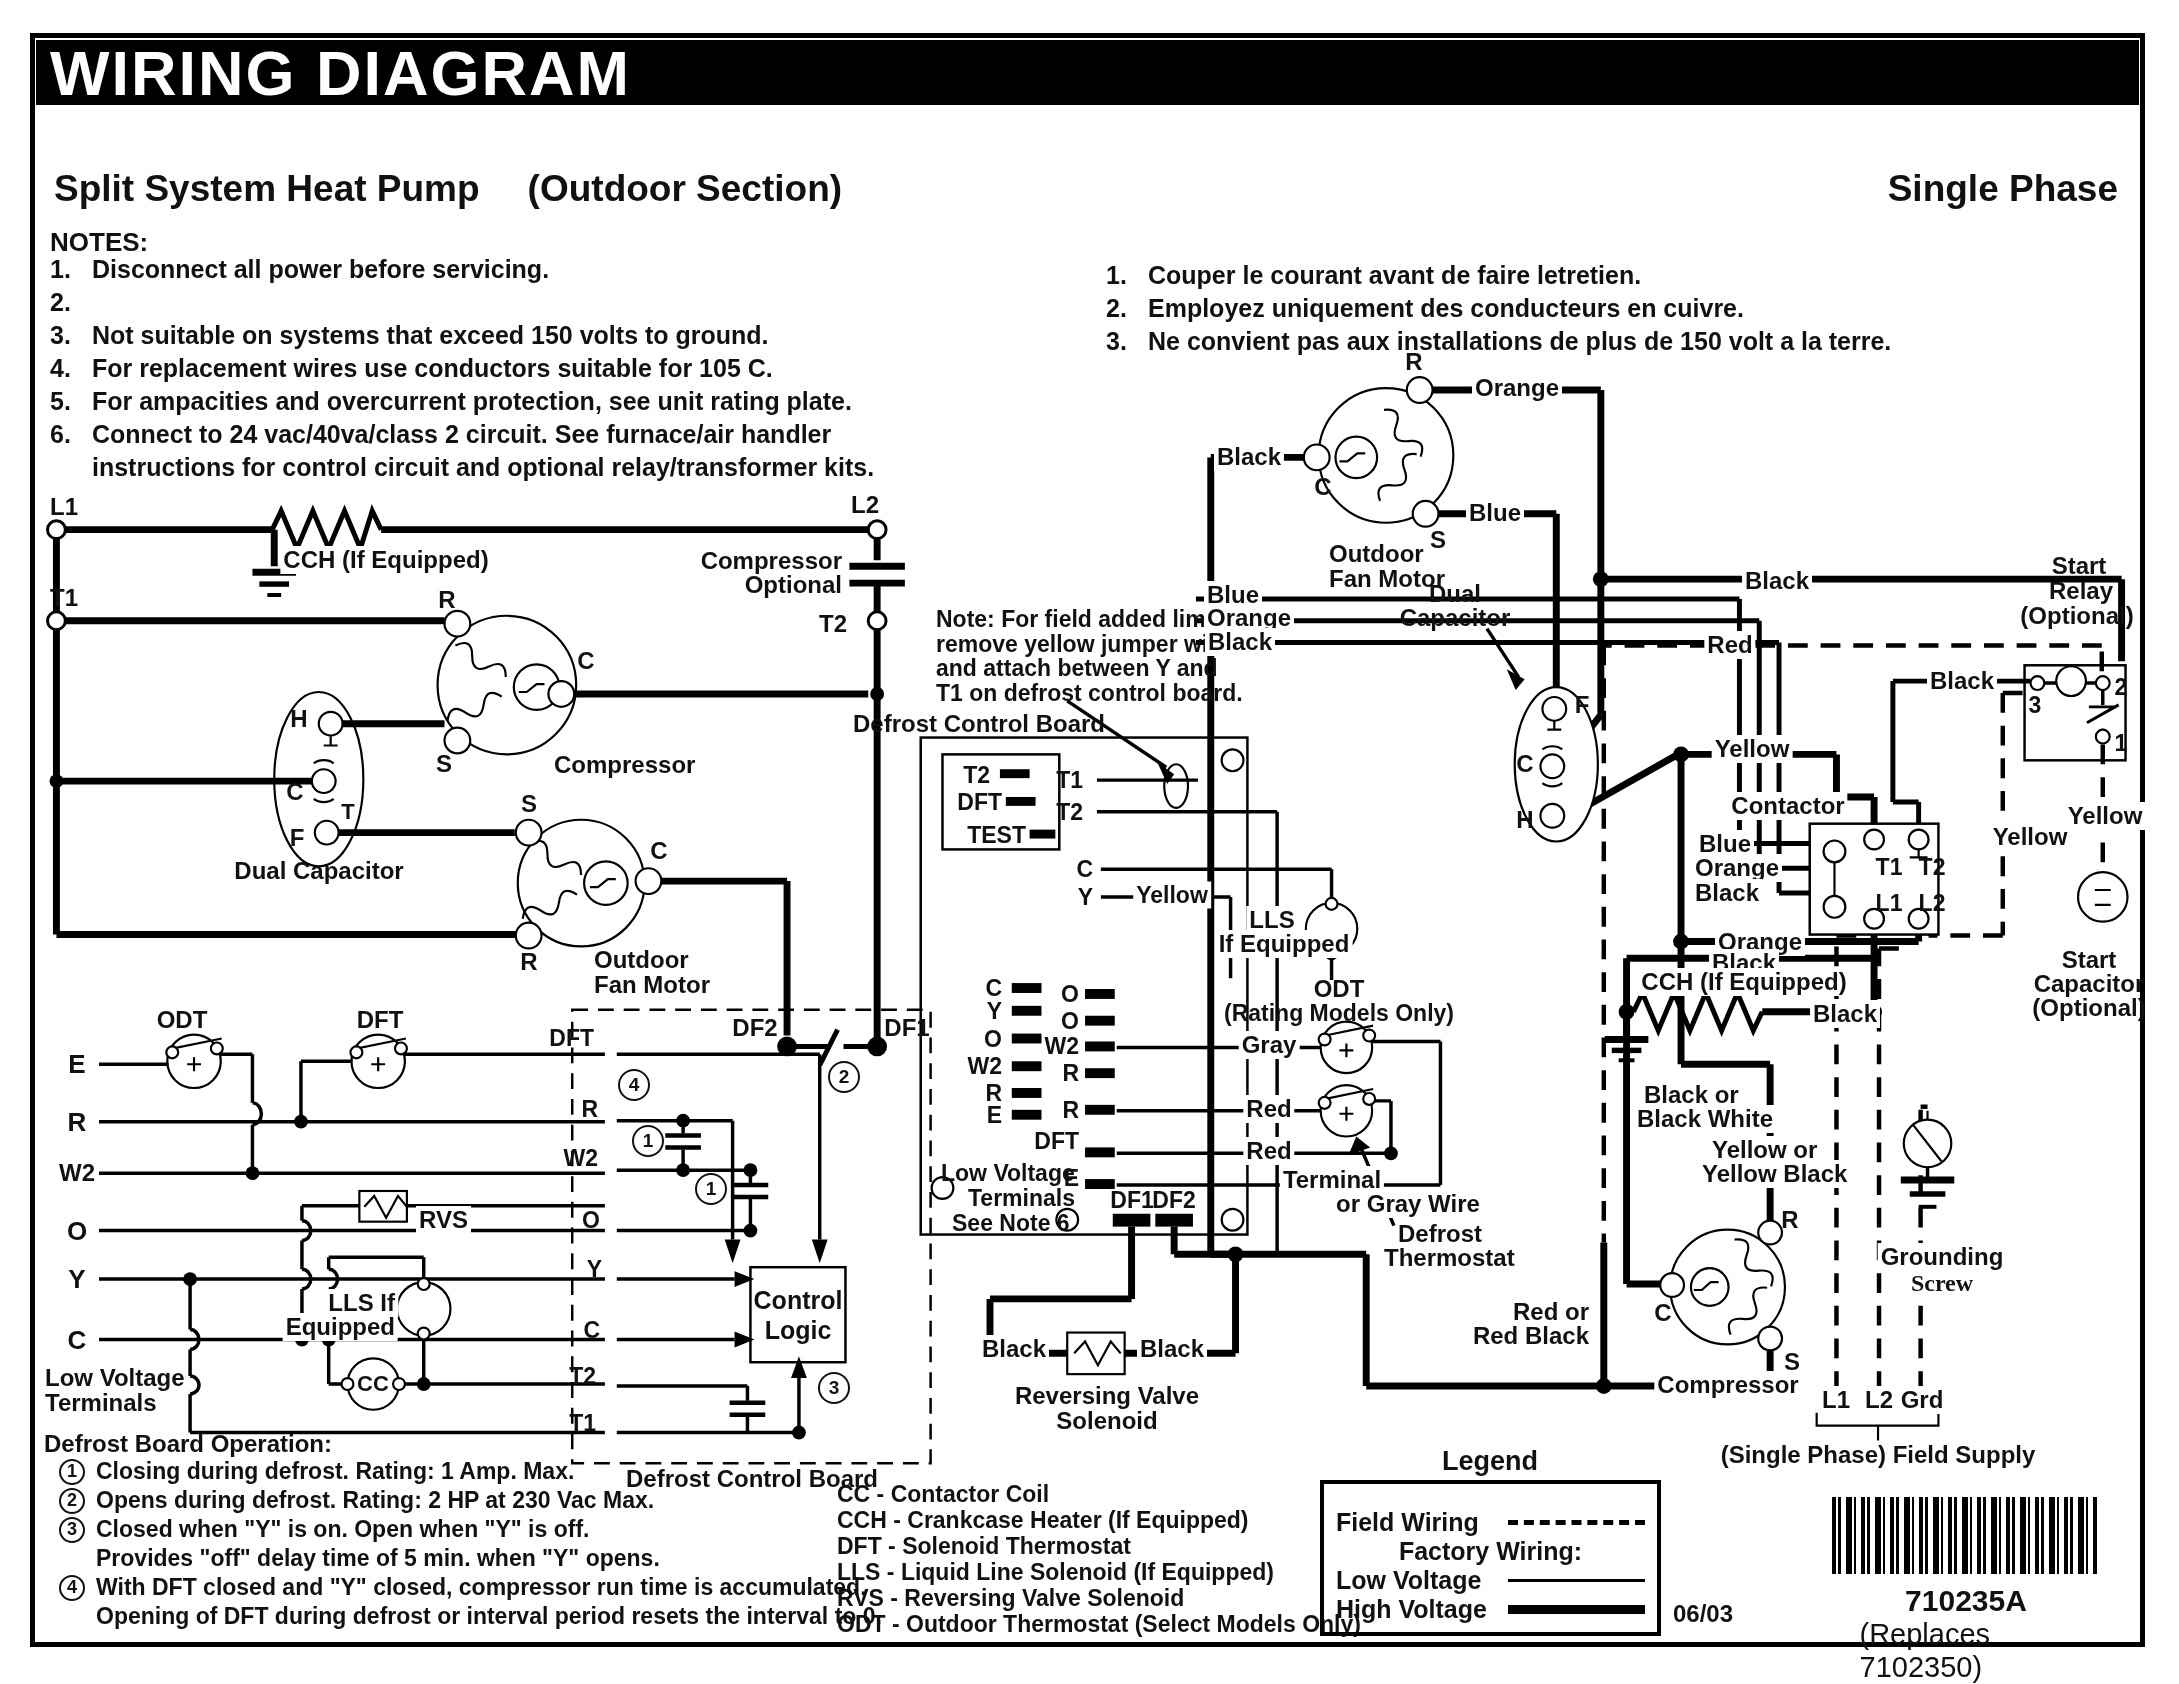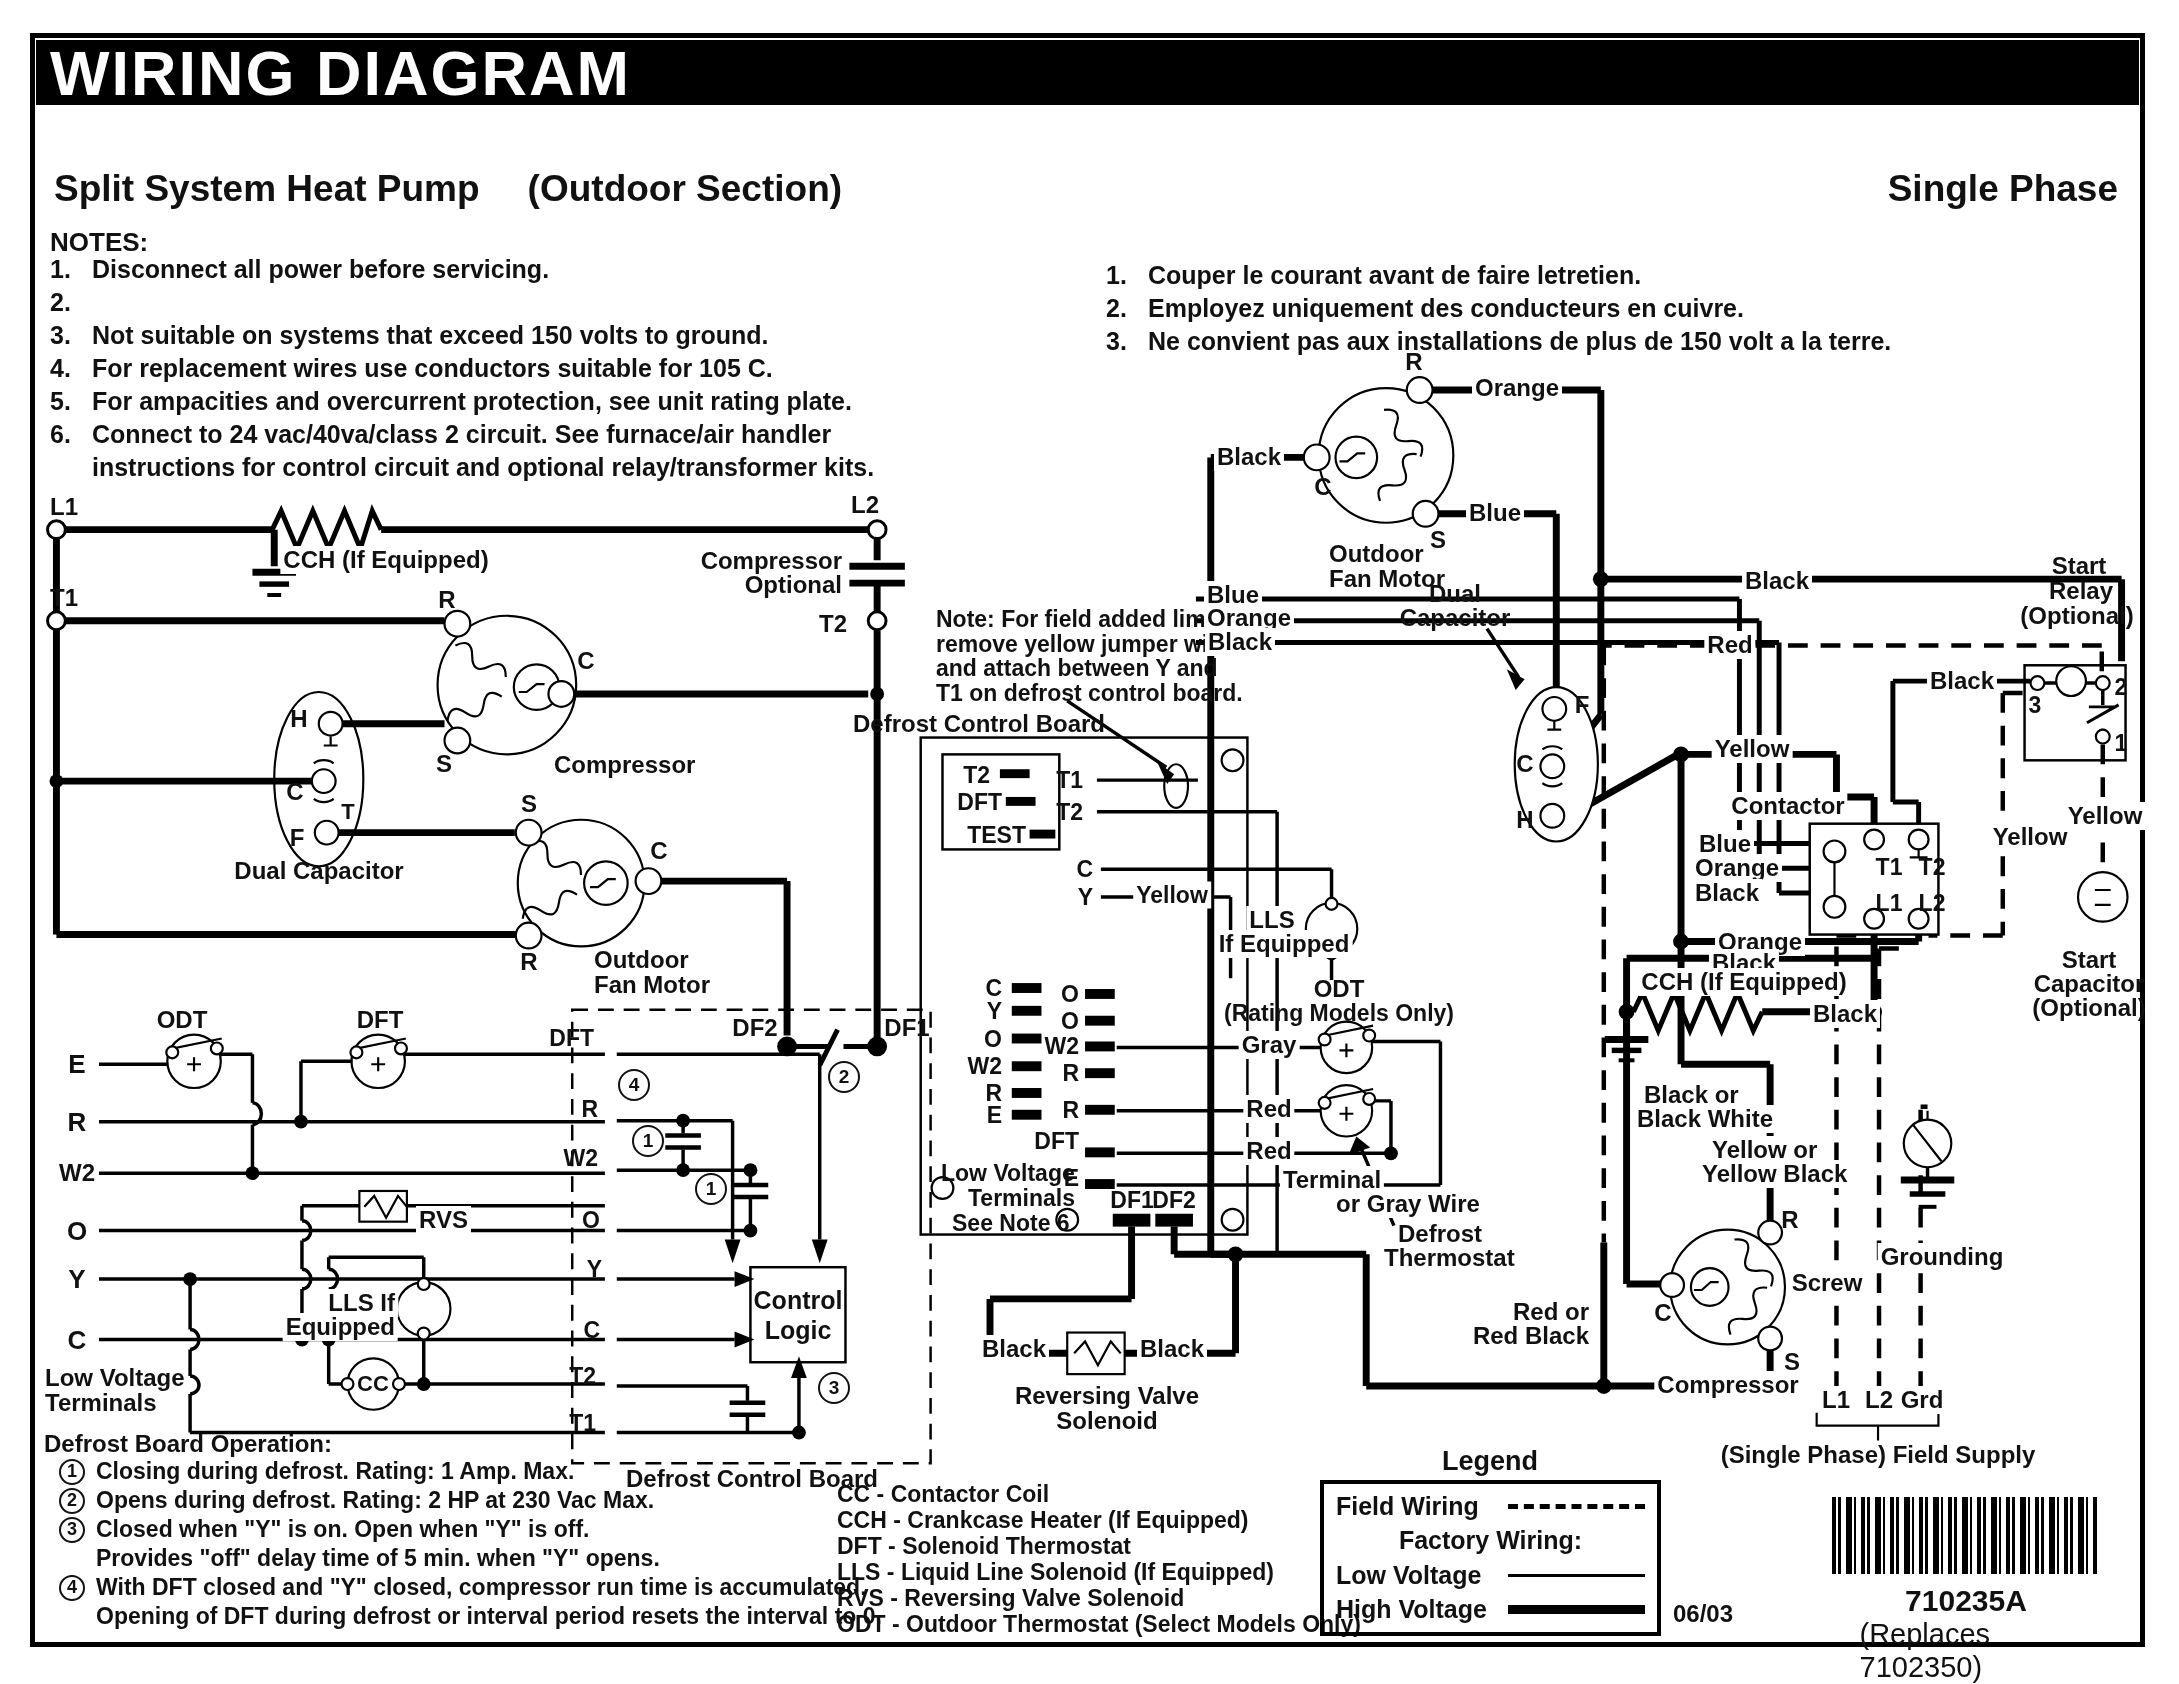--- a/index.html
+++ b/index.html
@@ -18,21 +18,21 @@
   #notes-fr{left:1106px;top:259px;}
   #defrost-head{position:absolute;left:44px;top:1430px;font-size:24px;font-weight:700;}
   #defrost-list{left:59px;top:1457px;}
   #defrost-list .row{font-size:23px;height:29px;align-items:center;}
   #defrost-list .num{width:26px;height:26px;border:2px solid #111;border-radius:50%;display:flex;align-items:center;justify-content:center;font-size:18px;margin-right:11px;flex:none;box-sizing:border-box;}
   #defrost-list .num:empty{border:none;}
   #abbrev-list{left:837px;top:1481px;}
   #abbrev-list .row{font-size:23px;height:26px;line-height:26px;}
   #abbrev-list .num{width:0;}
   #legend-title{position:absolute;left:1490px;top:1461px;transform:translate(-50%,-50%);font-size:27px;font-weight:700;}
-  #legend-box{position:absolute;left:1320px;top:1480px;width:341px;height:156px;border:4px solid #000;box-sizing:border-box;padding:8px 12px;display:flex;flex-direction:column;justify-content:space-between;}
+  #legend-box{position:absolute;left:1320px;top:1480px;width:341px;height:156px;border:4px solid #000;box-sizing:border-box;padding:8px 12px;display:flex;flex-direction:column;justify-content:flex-end;}
   #legend-box .lrow{display:flex;align-items:center;justify-content:space-between;font-size:25px;font-weight:700;}
   #legend-box .sample{width:137px;height:0;}
   .dash-sample{border-top:5px dashed #000;}
   .thin-sample{border-top:3px solid #000;}
   .thick-sample{border-top:9px solid #000;}
   #legend-box .center{justify-content:center;}
   #date{position:absolute;left:1703px;top:1600px;transform:translate(-50%,0);font-size:24px;font-weight:700;}
   #barcode{position:absolute;left:1832px;top:1497px;width:265px;height:77px;background:repeating-linear-gradient(90deg,#000 0 4px,#fff 4px 6px,#000 6px 9px,#fff 9px 14px,#000 14px 20px,#fff 20px 22px,#000 22px 24px,#fff 24px 29px);}
   #part-number{position:absolute;left:1966px;top:1584px;transform:translate(-50%,0);font-size:30px;font-weight:800;}
   #replaces{position:absolute;left:1966px;top:1618px;transform:translate(-50%,0);font-size:29px;font-weight:400;}
@@ -586,20 +586,20 @@
       <div class="lbl bg" style="left: 1634px; top: 1119px; transform: translate(0px, -50%);">Black White</div>
       <div class="lbl bg" style="left: 1709px; top: 1150px; transform: translate(0px, -50%);">Yellow or</div>
       <div class="lbl bg" style="left: 1699px; top: 1174px; transform: translate(0px, -50%);">Yellow Black</div>
       <div class="lbl bg" style="left: 1592px; top: 1312px; transform: translate(-100%, -50%);">Red or</div>
       <div class="lbl bg" style="left: 1592px; top: 1336px; transform: translate(-100%, -50%);">Red Black</div>
       <div class="lbl" style="left: 1790px; top: 1220px; transform: translate(-50%, -50%);">R</div>
       <div class="lbl" style="left: 1663px; top: 1313px; transform: translate(-50%, -50%);">C</div>
       <div class="lbl" style="left: 1792px; top: 1362px; transform: translate(-50%, -50%);">S</div>
       <div class="lbl bg" style="left: 1728px; top: 1385px; transform: translate(-50%, -50%);">Compressor</div>
       <div class="lbl bg" style="left: 1942px; top: 1257px; transform: translate(-50%, -50%);">Grounding</div>
-      <div class="lbl bg" style="left: 1827px; top: 1283px; transform: translate(-50%, -50%);">Screw</div>
+      <div class="lbl bg" style="left: 1942px; top: 1283px; transform: translate(-50%, -50%); font-family: Liberation Serif, serif;">Screw</div>
       <div class="lbl bg" style="left: 1836px; top: 1400px; transform: translate(-50%, -50%);">L1</div>
       <div class="lbl bg" style="left: 1879px; top: 1400px; transform: translate(-50%, -50%);">L2</div>
       <div class="lbl bg" style="left: 1922px; top: 1400px; transform: translate(-50%, -50%);">Grd</div>
       <div class="lbl" style="left: 1878px; top: 1455px; transform: translate(-50%, -50%);">(Single Phase) Field Supply</div>
     </div>
 </div>
 
 
 </body></html>

